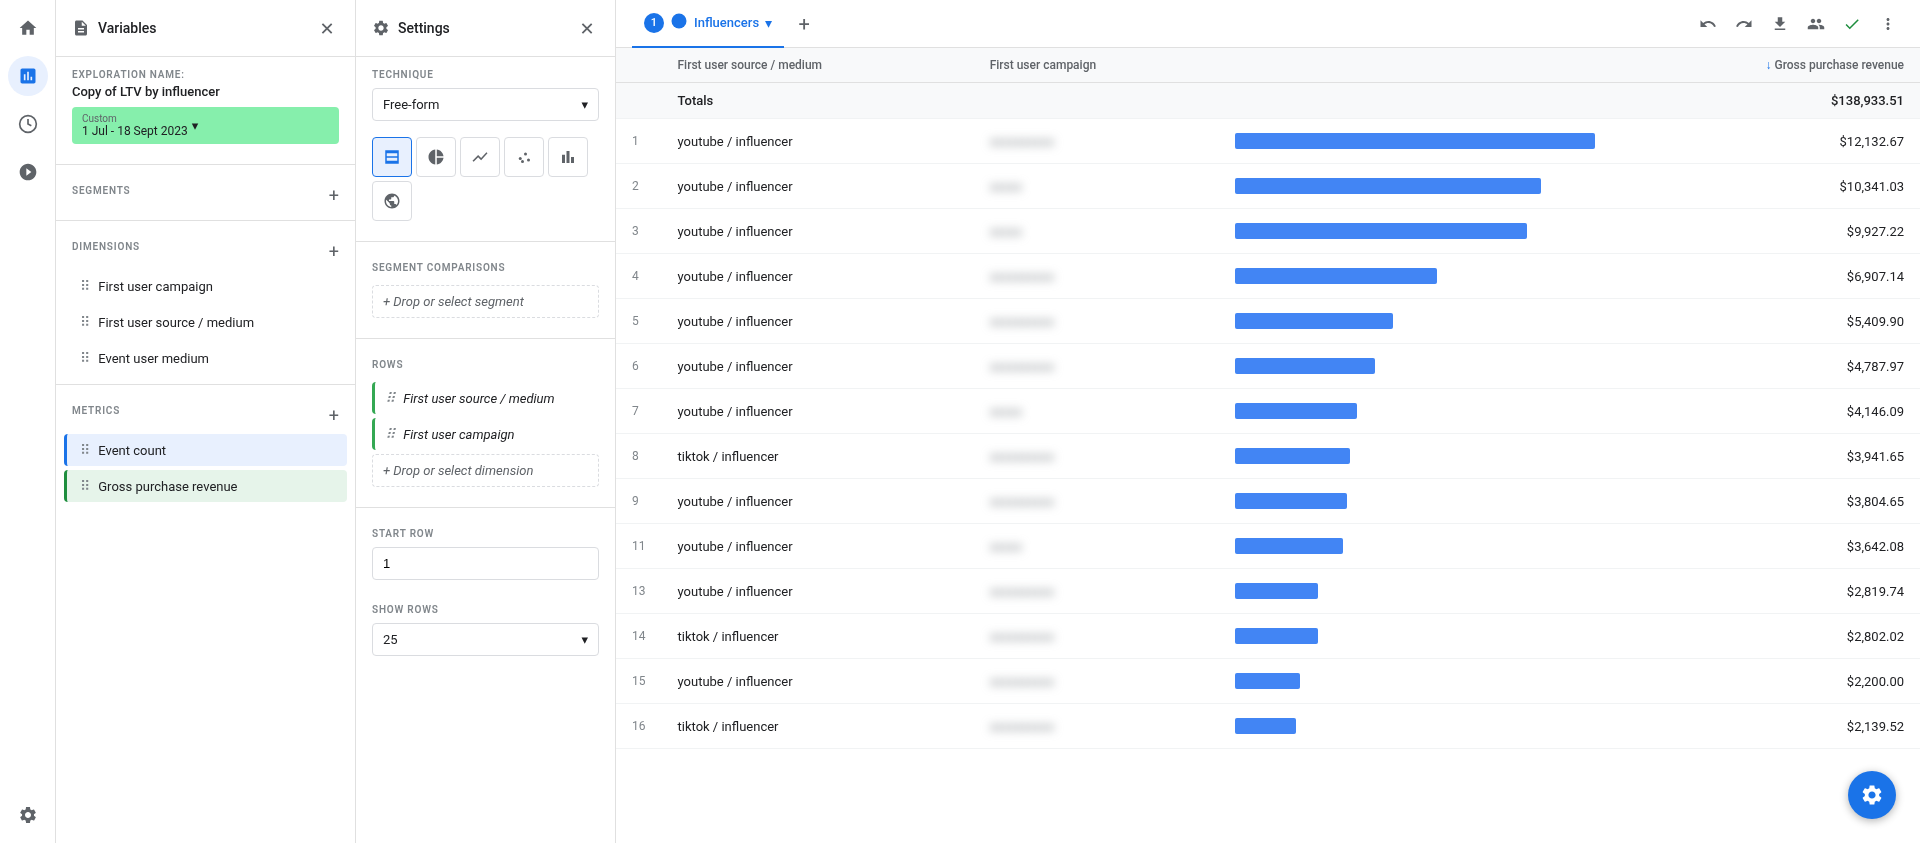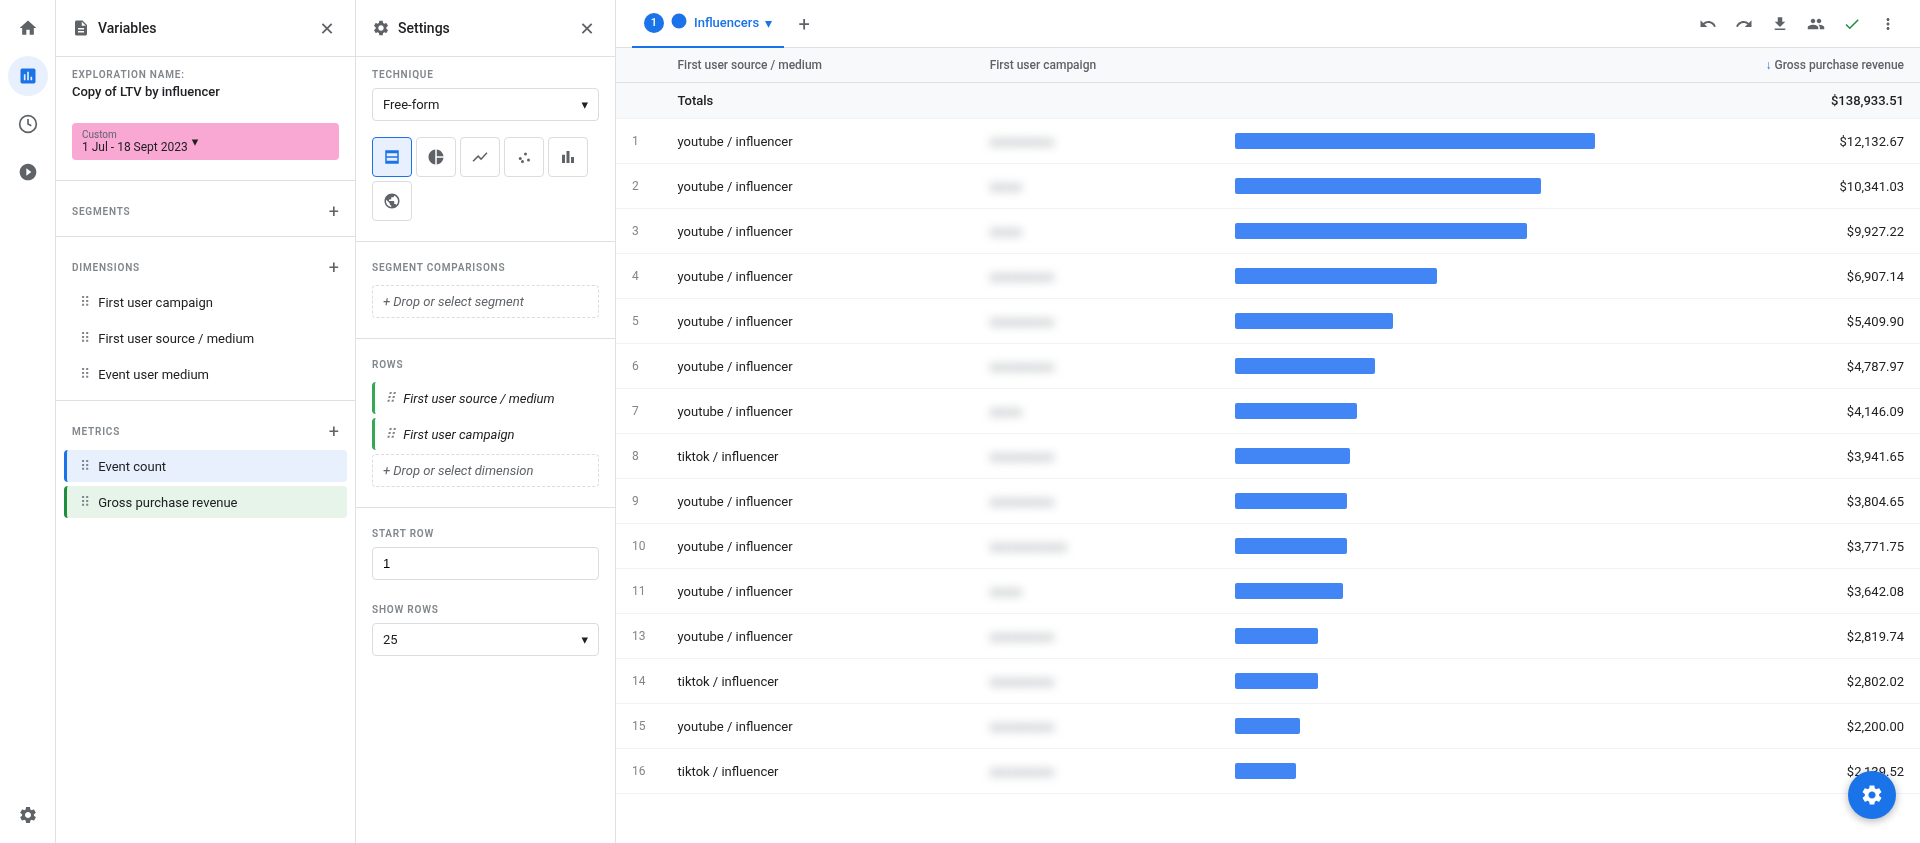--- a/index.html
+++ b/index.html
@@ -54,28 +54,28 @@
       width: 24px; height: 24px; display: flex; align-items: center; justify-content: center;
     }
     .panel-section { padding: 12px 16px; }
     .panel-section-label {
       font-size: 10px; font-weight: 600; color: #80868b;
       letter-spacing: 0.8px; text-transform: uppercase; margin-bottom: 4px;
     }
     .exploration-name { font-size: 13px; font-weight: 500; color: #202124; margin-top: 2px; }
     .date-range {
       display: flex; align-items: center; gap: 4px;
-      background: #f9a8d4; border-radius: 4px;
-      padding: 6px 10px; margin-top: 24px; cursor: pointer;
+      background: #86efac; border-radius: 4px;
+      padding: 6px 10px; margin-top: 8px; cursor: pointer;
     }
     .date-label { font-size: 10px; color: #5f6368; }
     .date-value { font-size: 12px; color: #202124; }
 
     .section-header {
-      display: flex; align-items: center; justify-content: space-between;
+      display: flex; justify-content: space-between;
       padding: 12px 16px 6px;
     }
     .section-title { font-size: 10px; font-weight: 600; color: #80868b; letter-spacing: 0.8px; text-transform: uppercase; }
     .add-btn { cursor: pointer; color: #5f6368; font-size: 18px; }
 
     .dimension-item, .metric-item {
       display: flex; align-items: center; gap: 8px;
       padding: 8px 16px; cursor: pointer; border-radius: 4px;
       margin: 2px 8px;
     }
@@ -644,33 +644,20 @@
     <td class="bar-cell">
       <div class="bar-container">
         <div class="bar-bg" style="width:112px;">
           <div class="bar-fill" style="width:100%;"></div>
         </div>
       </div>
     </td>
     <td class="metric-val">$3,804.65</td>
   </tr>
           <tr>
-    <td class="row-num">10</td>
-    <td>youtube / influencer</td>
-    <td><span class="blurred-text">xxxxxxxxxxxx</span></td>
-    <td class="bar-cell">
-      <div class="bar-container">
-        <div class="bar-bg" style="width:112px;">
-          <div class="bar-fill" style="width:100%;"></div>
-        </div>
-      </div>
-    </td>
-    <td class="metric-val">$3,771.75</td>
-  </tr>
-          <tr>
     <td class="row-num">11</td>
     <td>youtube / influencer</td>
     <td><span class="blurred-text">xxxxx</span></td>
     <td class="bar-cell">
       <div class="bar-container">
         <div class="bar-bg" style="width:108px;">
           <div class="bar-fill" style="width:100%;"></div>
         </div>
       </div>
     </td>

